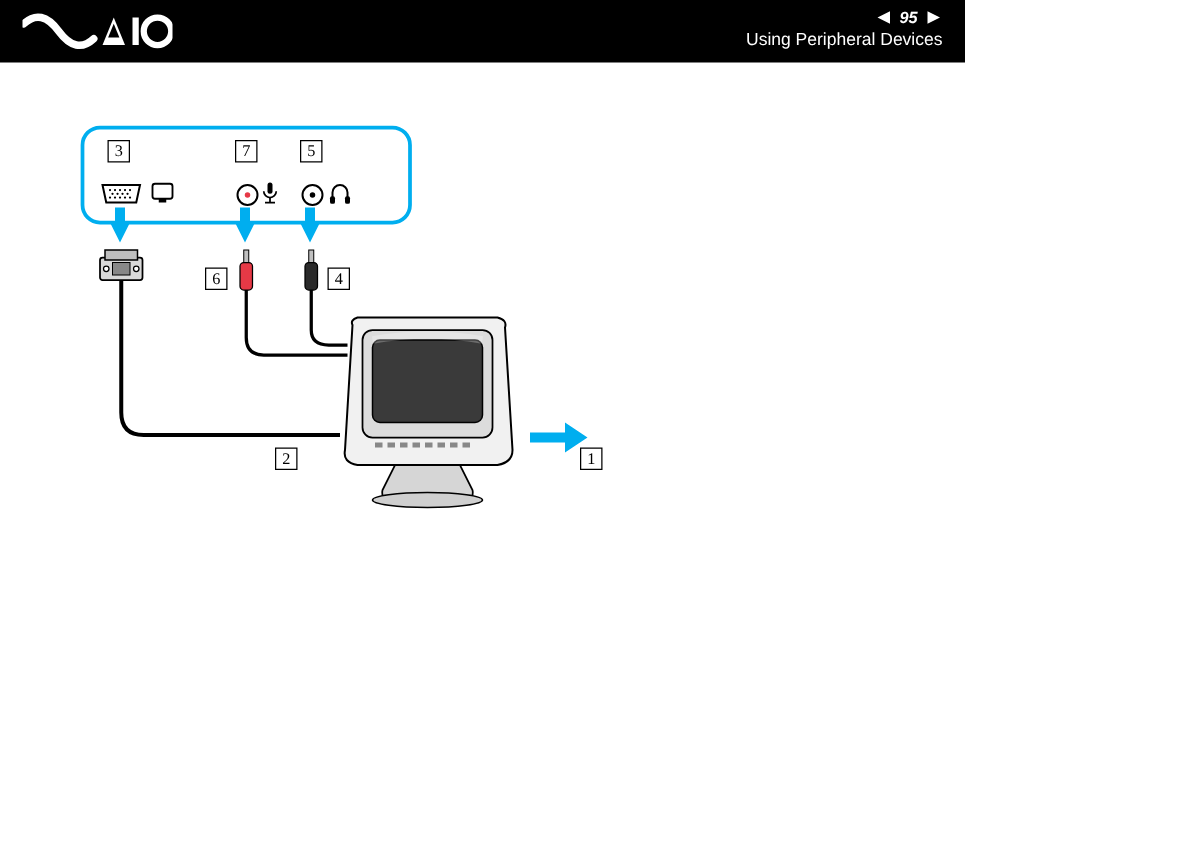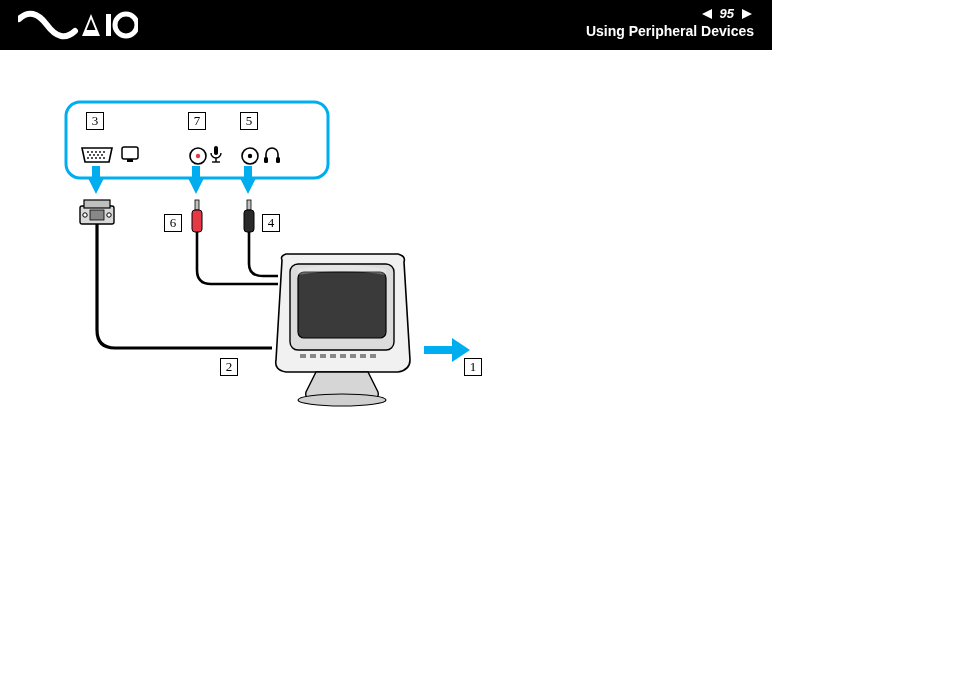--- a/index.html
+++ b/index.html
@@ -13,21 +13,21 @@
   }
   .logo {
     position: absolute; left: 18px; top: 10px; width: 120px; height: 30px;
   }
   .nav-right {
     position: absolute; right: 18px; top: 6px; text-align: right;
   }
   .nav-page { display: flex; align-items: center; justify-content: flex-end; gap: 6px; }
   .nav-arrow-left, .nav-arrow-right { cursor: pointer; display:inline-flex; }
   .nav-pgnum { font-style: italic; font-weight: bold; font-size: 13px; }
-  .section-title { font-weight: bold; font-size: 14px; margin-top: 2px; }
+  .section-title { font-weight: normal; font-size: 14px; margin-top: 2px; }
 
   
   .diagram {
     position: absolute; left: 64px; top: 100px; width: 430px; height: 310px;
   }
 
   .callout {
     position: absolute; width: 18px; height: 18px; border: 1.5px solid #000;
     display: flex; align-items: center; justify-content: center;
     font-family: "Times New Roman", serif; font-size: 13px; background: #fff;

